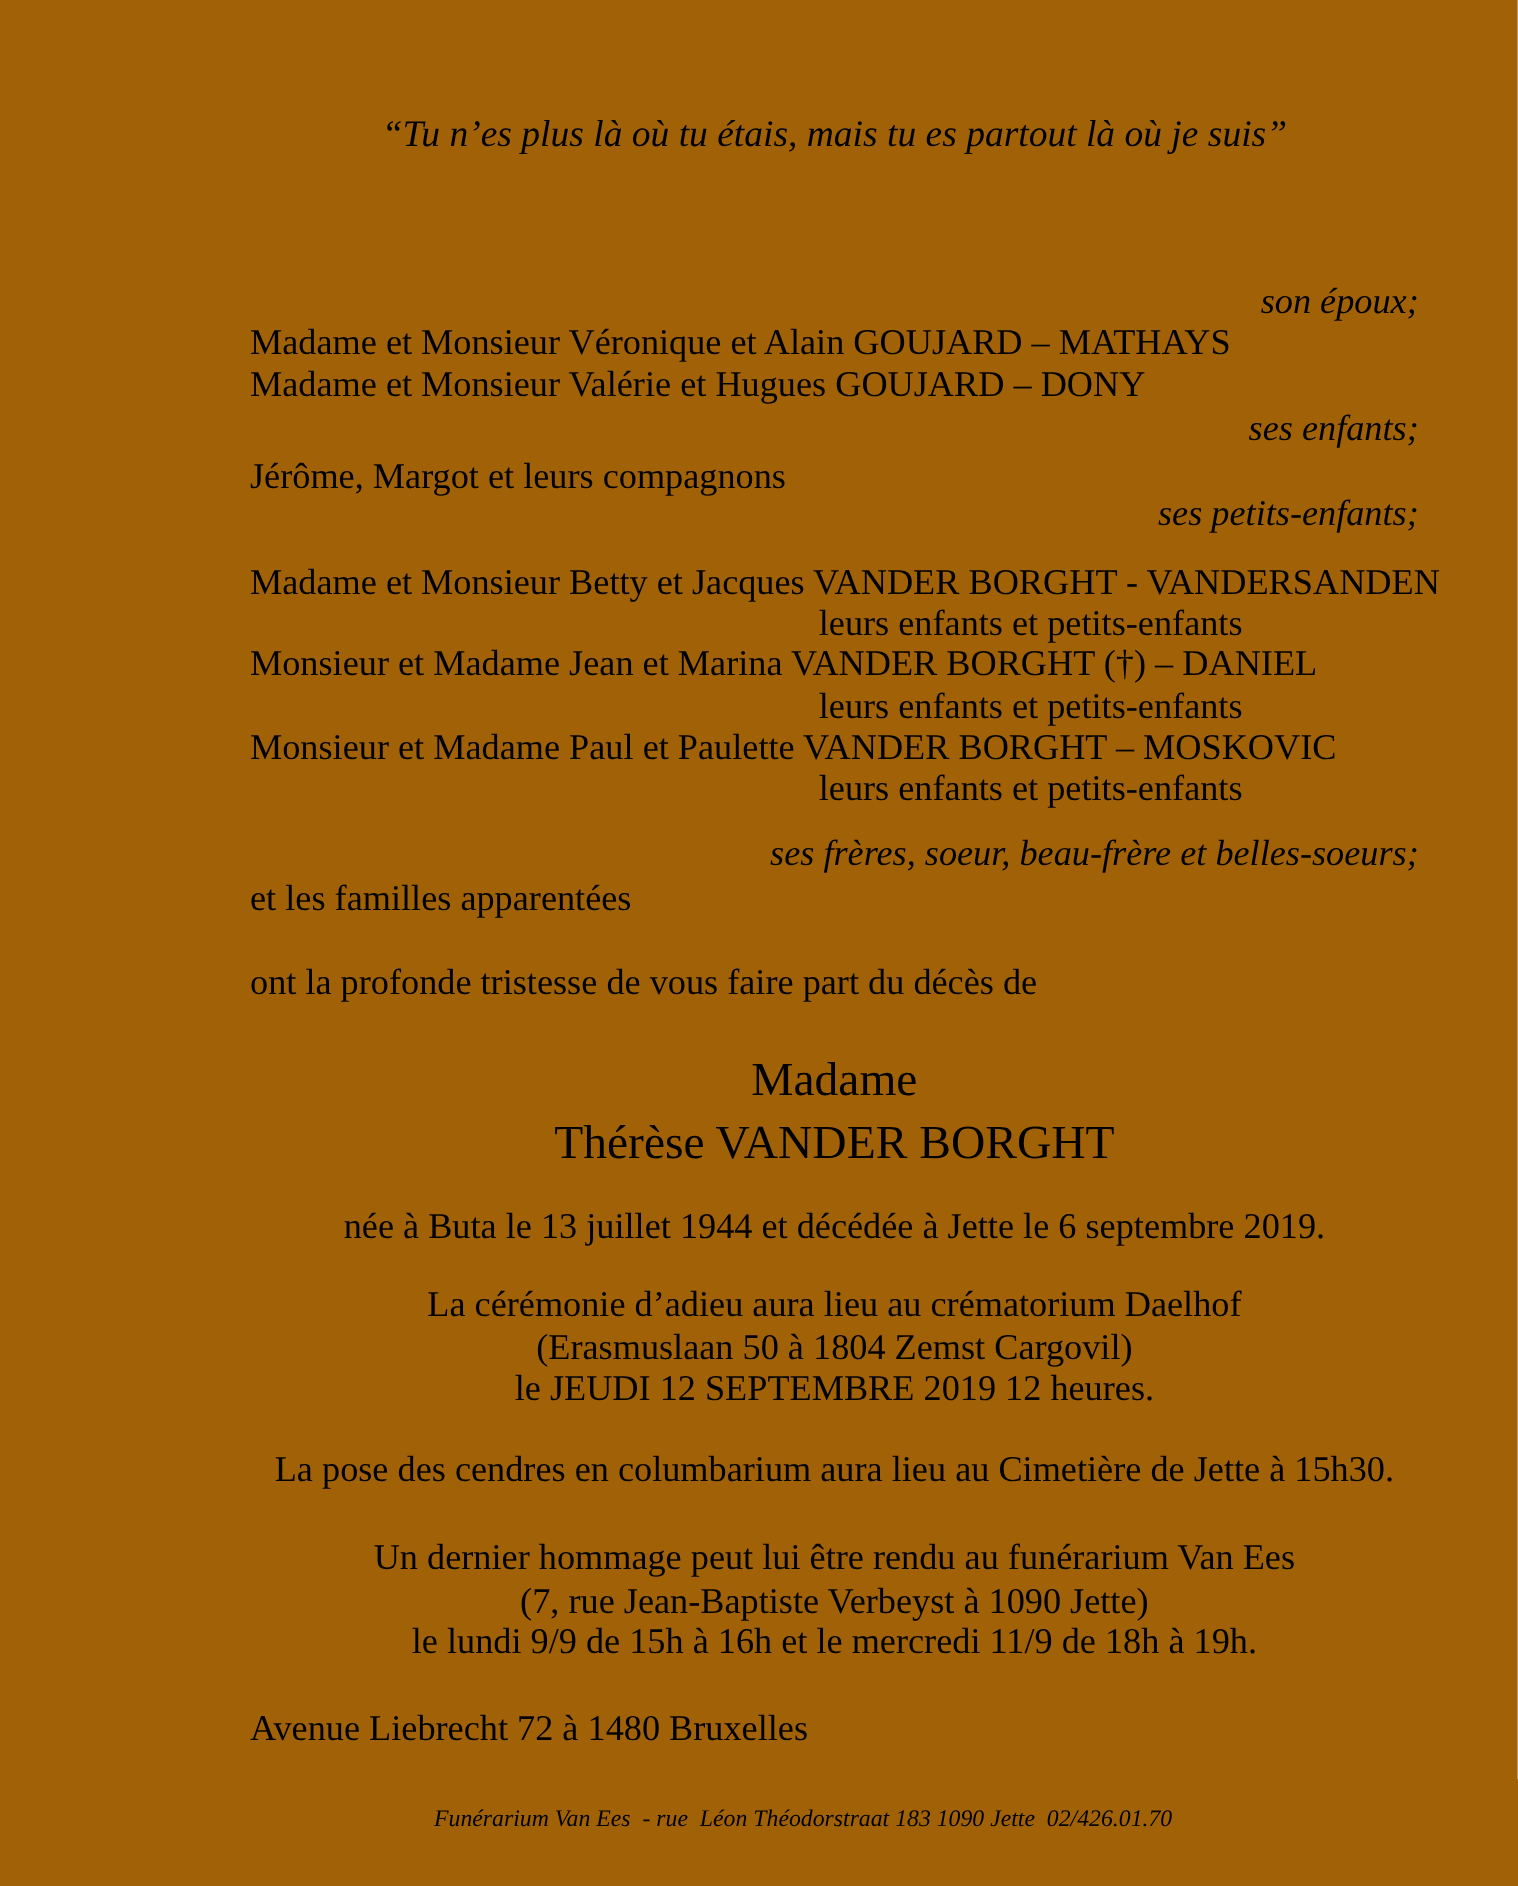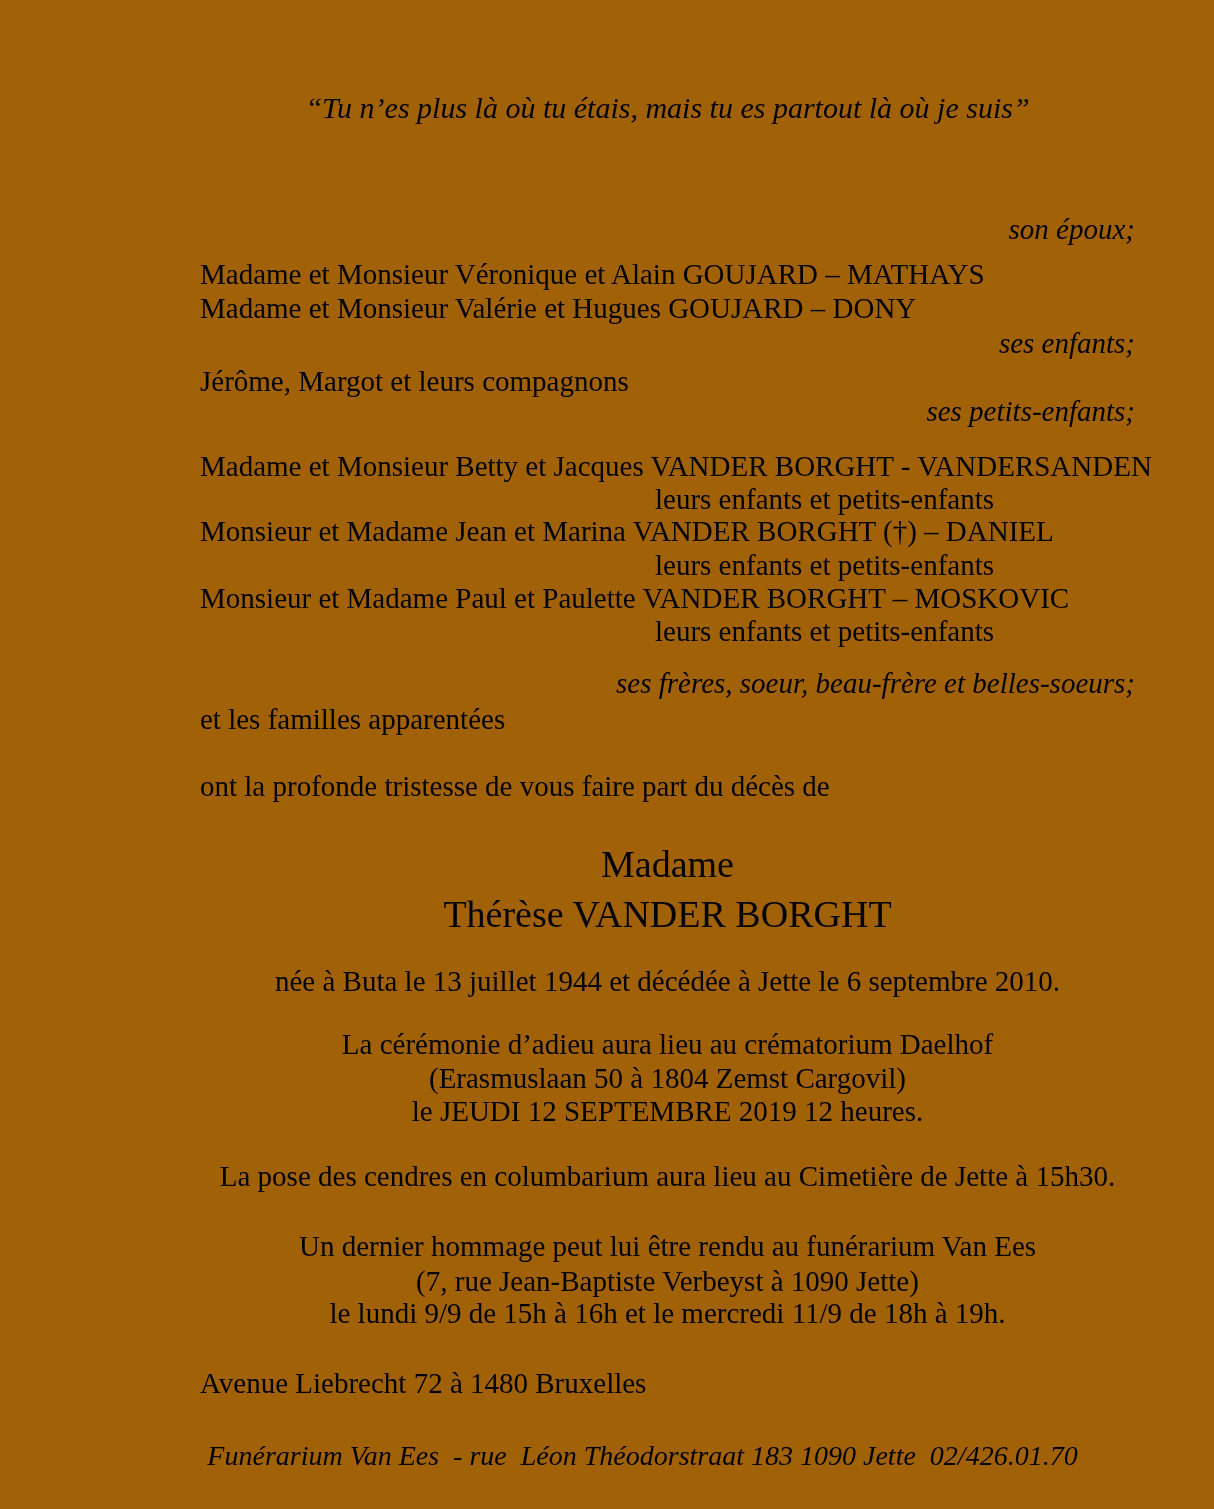--- a/index.html
+++ b/index.html
@@ -30,36 +30,36 @@
   .al-indent { padding-left: 455px; box-sizing: border-box; }
   .italic    { font-style: italic; }
   .big       { font-size: 38px; line-height: 44px; }
   .quote     { font-size: 30px; }
   .bold      { font-weight: normal; }
   .footer-line {
     position: absolute;
     left: 70px;
     width: 1145px;
     text-align: center;
-    font-size: 28px;
+    font-size: 19px;
     line-height: 24px;
     font-style: italic;
     white-space: pre;
   }
 </style>
 </head>
 <body>
 
 <div class="page">
 
   <div class="line al-center italic quote" style="top:91px">“Tu n’es plus là où tu étais, mais tu es partout là où je suis”</div>
 
 
 
-  <div class="line al-right italic" style="top:212px">son époux;</div>
+  <div class="line al-right italic" style="top:224px">son époux;</div>
 
   <div class="line" style="top:257px">Madame et Monsieur Véronique et Alain GOUJARD – MATHAYS</div>
 
   <div class="line" style="top:291px">Madame et Monsieur Valérie et Hugues GOUJARD – DONY</div>
 
   <div class="line" style="top:364px">Jérôme, Margot et leurs compagnons</div>
 
   <div class="line al-right italic" style="top:326px">ses enfants;</div>
 
   <div class="line al-right italic" style="top:394px">ses petits-enfants;</div>
@@ -79,21 +79,21 @@
   <div class="line al-right italic" style="top:666px">ses frères, soeur, beau-frère et belles-soeurs;</div>
 
   <div class="line" style="top:702px">et les familles apparentées</div>
 
   <div class="line" style="top:769px">ont la profonde tristesse de vous faire part du décès de</div>
 
   <div class="line al-center big" style="top:842px">Madame</div>
 
   <div class="line al-center big" style="top:892px">Thérèse VANDER BORGHT</div>
 
-  <div class="line al-center" style="top:964px">née à Buta le 13 juillet 1944 et décédée à Jette le 6 septembre 2010.</div>
+  <div class="line al-center" style="top:964px">née à Buta le 13 juillet 1944 et décédée à Jette le 6 septembre 2019.</div>
 
   <div class="line al-center" style="top:1027px">La cérémonie d’adieu aura lieu au crématorium Daelhof</div>
 
   <div class="line al-center" style="top:1061px">(Erasmuslaan 50 à 1804 Zemst Cargovil)</div>
 
   <div class="line al-center" style="top:1094px"><span>le </span><span class="bold">JEUDI 12 SEPTEMBRE 2019 12 heures.</span></div>
 
   <div class="line al-center" style="top:1159px">La pose des cendres en columbarium aura lieu au Cimetière de Jette à 15h30.</div>
 
   <div class="line al-center" style="top:1229px">Un dernier hommage peut lui être rendu au funérarium Van Ees</div>

